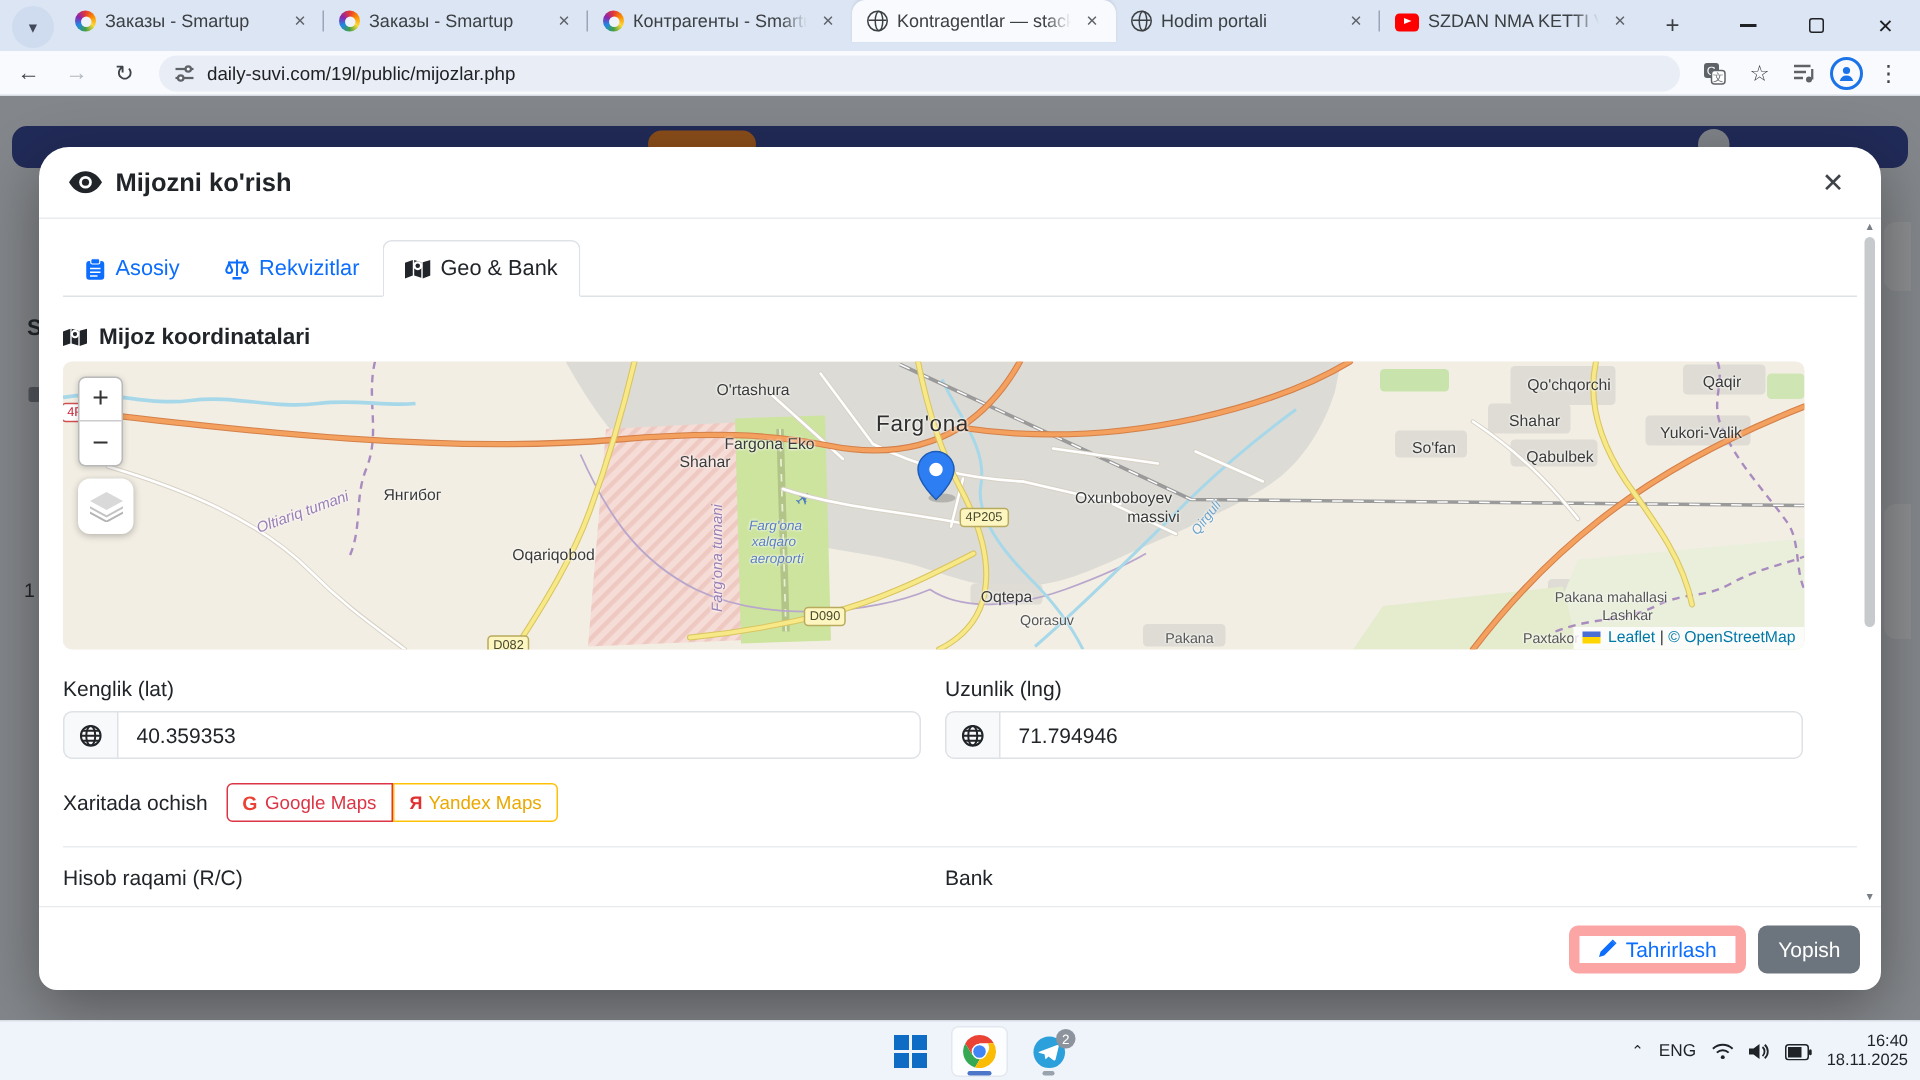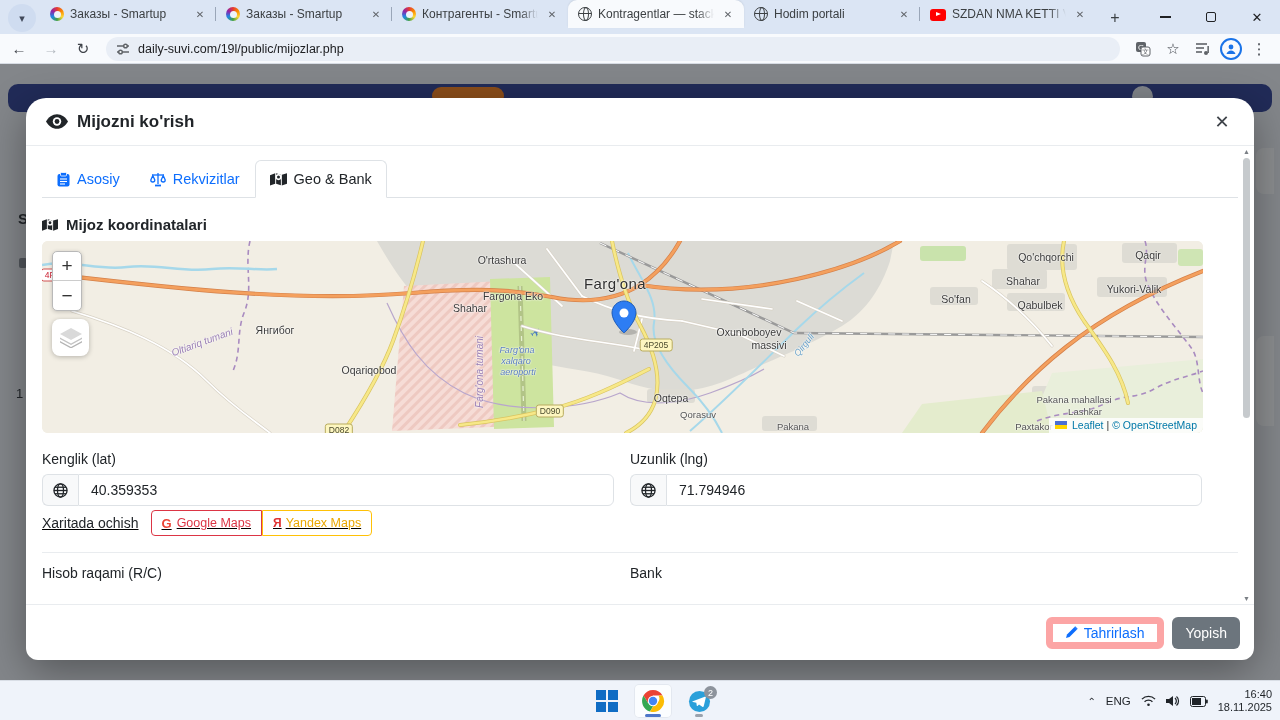--- a/index.html
+++ b/index.html
@@ -86,21 +86,21 @@
   .lf-attrib a { color:#0078a8; text-decoration:none; }
   .ua-flag { display:inline-block; width:12px; height:8px; background:linear-gradient(#4a6fd4 50%,#ffd500 50%); margin-right:2px; }
 
   
   .form-row { display:flex; gap:16px; margin-top:18px; }
   .col { width:572px; }
   .f-label { font-size:14px; color:#212529; margin-bottom:7px; }
   .input-group { display:flex; height:32px; }
   .ig-addon { width:36px; background:#f8f9fa; border:1px solid #dee2e6; border-right:none; border-radius:6px 0 0 6px; display:flex; align-items:center; justify-content:center; }
   .ig-input { flex:1; border:1px solid #dee2e6; border-radius:0 6px 6px 0; font-size:14px; color:#212529; padding:0 12px; font-family:"Liberation Sans",sans-serif; background:#fff; }
-  .maps-row { display:flex; align-items:center; gap:12px; margin-top:4px;text-decoration:underline; }
+  .maps-row { display:flex; align-items:center; gap:12px; margin-top:16px; }
   .btn-group { display:flex; }
   .btn-gmaps { display:flex; align-items:center; gap:5px; height:26px; padding:0 10px; border:1px solid #dc3545; border-radius:4px 0 0 4px; color:#dc3545; font-size:12.5px; background:#fff; }
   .btn-ymaps { display:flex; align-items:center; gap:4px; height:26px; padding:0 10px; border:1px solid #ffc107; border-left:1px solid #ffc107; border-radius:0 4px 4px 0; color:#eba800; font-size:12.5px; background:#fff; }
   .g-logo { font-weight:bold; color:#ea4335; font-size:13px; }
   .ya-logo { font-weight:bold; color:#e03131; font-size:12px; }
   hr.sep { border:none; border-top:1px solid #e9ecef; margin-top:16px; }
 
   .modal-footer { position:absolute; left:0; right:0; bottom:0; height:56px; border-top:1px solid #e9ecef; display:flex; align-items:center; justify-content:flex-end; gap:8px; padding:0 14px; border-radius:0 0 12px 12px; background:#fff; }
   .btn-edit { display:flex; align-items:center; gap:6px; height:32px; padding:0 13px; border:7px solid #fca5a5; border-radius:6px; color:#0d6efd; font-size:14px; background:#fff; }
   .btn-close2 { height:32px; padding:0 13px; border:none; border-radius:6px; background:#6c757d; color:#fff; font-size:14px; }

